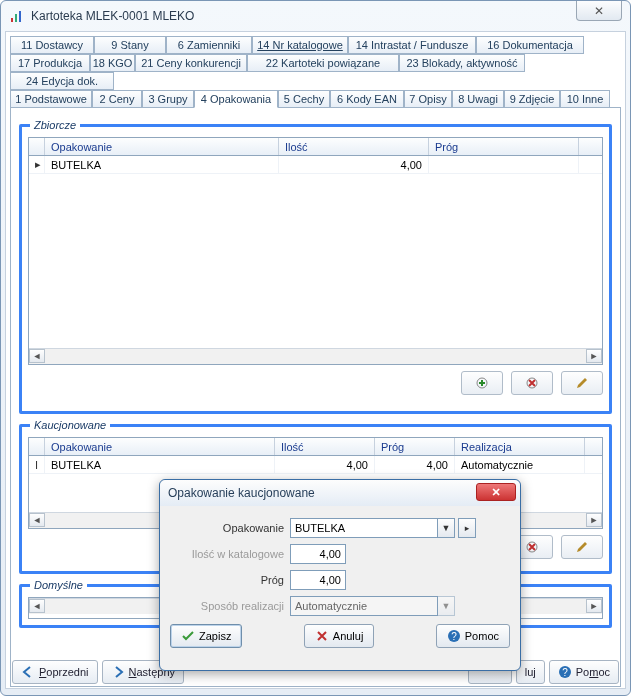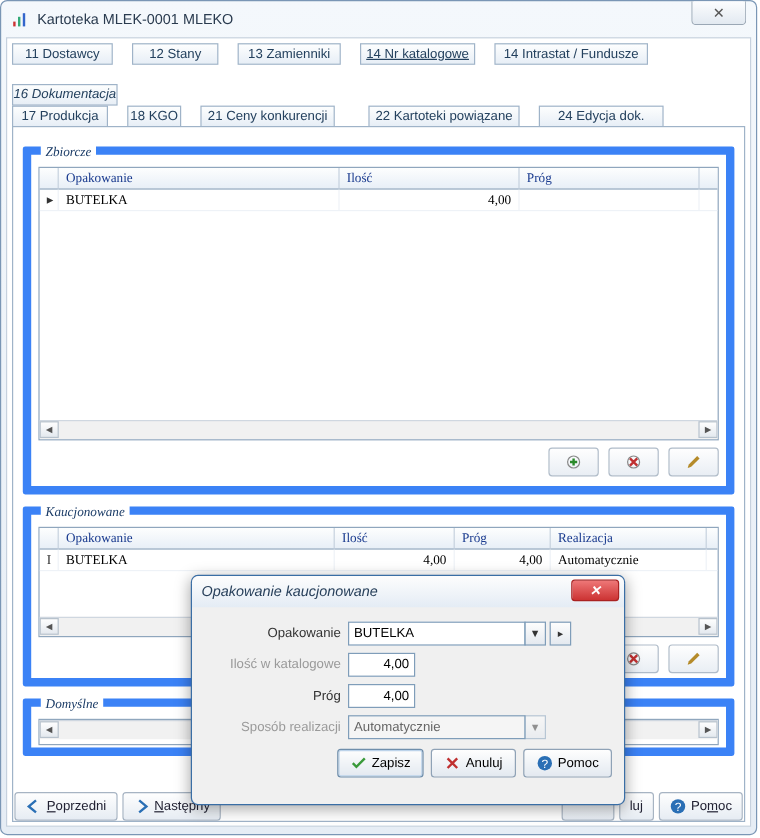--- a/index.html
+++ b/index.html
@@ -44,21 +44,21 @@
     font-family: Arial; font-size:12px; color:#555;
   }
   .client {
     background:#fff;
     margin:0 4px 4px 4px;
     border:1px solid #c6d1de;
     height:658px;
     position:relative;
     padding:4px 4px;
   }
-  .tabs { display:flex; flex-wrap:wrap; gap:16px; }
+  .tabs { display:flex; flex-wrap:wrap; gap:0; }
   .tab {
     border:1px solid #9fb3c8;
     background:linear-gradient(#fdfefe,#e7eef6);
     height:18px;
     display:flex; align-items:center; justify-content:center;
     font-size:11px;
     color:#24415e;
     padding:0 2px;
     cursor:default;
     white-space:nowrap;
@@ -67,26 +67,25 @@
   .tab.active { background:#fff; font-weight:normal; border-bottom:1px solid #fff; position:relative; z-index:2;}
   .tabpage {
     border:1px solid #9fb3c8;
     margin-top:-1px;
     height:580px;
     background:#fff;
     padding:6px 8px 8px 8px;
     position:relative;
   }
   .group {
-    border:7px solid #3b82f6;
+    border:3px solid #3b82f6;
     border-radius:2px;
     margin-top:10px;
     position:relative;
     padding:10px 6px 24px 6px;
-    font-family:Liberation Serif, serif;
   }
   .group-label {
     position:absolute; top:-8px; left:8px;
     background:#fff; padding:0 4px;
     font-style:italic; color:#1a3b66;
     font-size:11px;
   }
   .grid {
     border:1px solid #8fa6bd;
     height:228px;
@@ -175,21 +174,20 @@
   }
   .dlg-title {
     height:26px;
     background:linear-gradient(#fdfdfd,#e4ecf5);
     border-radius:6px 6px 0 0;
     display:flex; align-items:center;
     padding:0 8px;
     color:#28405b;
     font-size:12px;
     position:relative;
-    font-style:italic;
   }
   .dlg-close {
     position:absolute; right:4px; top:3px;
     width:40px; height:18px;
     background:linear-gradient(#e77,#c33);
     border:1px solid #a22;
     border-radius:3px;
     display:flex; align-items:center; justify-content:center;
     color:#fff; font-weight:bold; font-size:11px;
   }
@@ -217,21 +215,21 @@
   .finput.dis { background:#f5f5f5; color:#666; }
   .cbtn {
     width:18px; height:20px;
     border:1px solid #7f9db9;
     background:linear-gradient(#fdfdfd,#e4e9ef);
     display:flex; align-items:center; justify-content:center;
     font-size:9px; color:#333;
     margin-left:-1px;
   }
   .dlg-foot {
-    display:flex; justify-content:flex-end; gap:6px;
+    display:flex; justify-content:space-between; gap:6px;
     margin-top:8px;
   }
   .dbtn {
     height:24px;
     border:1px solid #8fa2b6;
     border-radius:3px;
     background:linear-gradient(#fefefe,#e3e9f0);
     display:flex; align-items:center; gap:4px;
     padding:0 10px; font-size:11px;
   }
@@ -255,32 +253,45 @@
     <span class="title">Kartoteka  MLEK-0001  MLEKO</span>
     <div class="win-close-outer">
         <span>✕</span>
       </div>
   </div>
 
   <div class="client">
 
     <div class="tabs" id="tabsRow1">
         <div class="tab" style="width: 84px;">11 Dostawcy</div>
-        <div class="tab" style="width: 72px;">12 Stany</div>
-        <div class="tab" style="width: 86px;">13 Zamienniki</div>
+        <div class="tab" style="width: 72px;">9 Stany</div>
+        <div class="tab" style="width: 86px;">6 Zamienniki</div>
         <div class="tab" style="width: 96px; text-decoration: underline;">14 Nr katalogowe</div>
         <div class="tab" style="width: 128px;">14 Intrastat / Fundusze</div>
-        <div class="tab" style="width: 88px; font-style: italic;">16 Dokumentacja</div>
+        <div class="tab" style="width: 108px;">16 Dokumentacja</div>
       </div>
     <div class="tabs" id="tabsRow2">
         <div class="tab" style="width: 80px;">17 Produkcja</div>
         <div class="tab" style="width: 45px;">18 KGO</div>
         <div class="tab" style="width: 112px;">21 Ceny konkurencji</div>
-        <div class="tab" style="width: 126px; margin-left: 12px;">22 Kartoteki powiązane</div>
+        <div class="tab" style="width: 152px;">22 Kartoteki powiązane</div>
+        <div class="tab" style="width: 126px;">23 Blokady, aktywność</div>
         <div class="tab" style="width: 104px;">24 Edycja dok.</div>
+      </div>
+    <div class="tabs" id="tabsRow3">
+        <div class="tab" style="width: 82px;">1 Podstawowe</div>
+        <div class="tab" style="width: 50px;">2 Ceny</div>
+        <div class="tab" style="width: 52px;">3 Grupy</div>
+        <div class="tab active" style="width: 84px;">4 Opakowania</div>
+        <div class="tab" style="width: 52px;">5 Cechy</div>
+        <div class="tab" style="width: 74px;">6 Kody EAN</div>
+        <div class="tab" style="width: 48px;">7 Opisy</div>
+        <div class="tab" style="width: 52px;">8 Uwagi</div>
+        <div class="tab" style="width: 56px;">9 Zdjęcie</div>
+        <div class="tab" style="width: 50px;">10 Inne</div>
       </div>
 
     <div class="tabpage">
 
       <div class="group" style="height:290px">
         <div class="group-label">Zbiorcze</div>
         <div class="grid">
           <div class="grid-head">
             <div class="gh rowmark"></div>
             <div class="gh col-opak" style="width:234px">Opakowanie</div>

